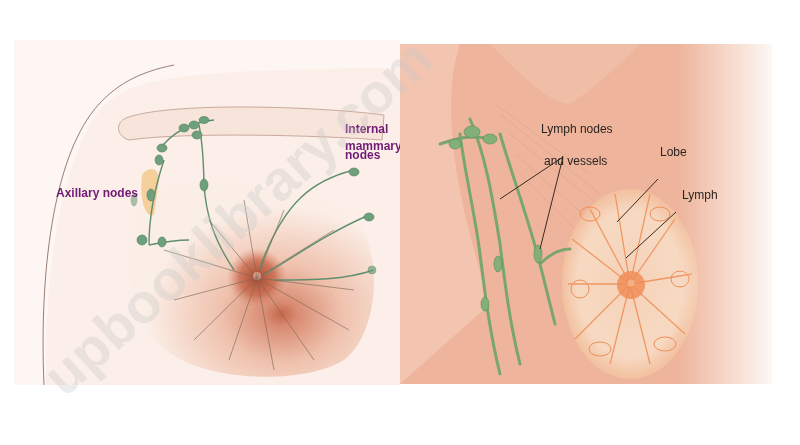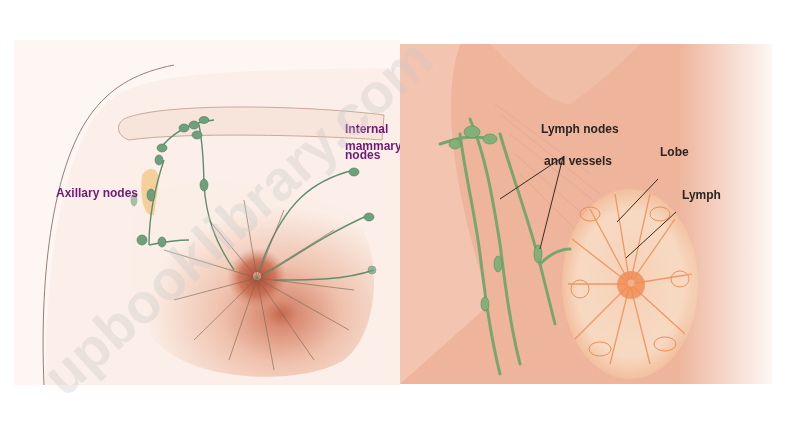--- a/index.html
+++ b/index.html
@@ -1,21 +1,21 @@
 <!DOCTYPE html>
 <html><head>
 <meta charset="utf-8">
 <style>
   html,body{margin:0;padding:0;background:#ffffff;}
   body{width:800px;height:445px;position:relative;overflow:hidden;font-family:"Liberation Sans",sans-serif;}
   .panel{position:absolute;overflow:hidden;}
   #left-panel{left:14px;top:40px;width:386px;height:345px;background:#fdf8f5;}
   #right-panel{left:400px;top:44px;width:372px;height:340px;background:linear-gradient(180deg,#eeb79f 0%,#f1c0aa 40%,#f3c6b1 100%);}
   svg{position:absolute;left:0;top:0;}
-  .label{position:absolute;color:#2b2420;font-size:12px;line-height:13px;white-space:nowrap;font-weight:bold;}
+  .label{position:absolute;color:#2b2420;font-size:12px;line-height:13px;white-space:nowrap;}
   .label.bold{font-weight:bold;color:#701a75;}
   .watermark{position:absolute;color:rgba(200,200,200,0.35);font-size:56px;font-weight:bold;white-space:nowrap;transform-origin:left top;pointer-events:none;}
 </style>
 </head>
 <body>
 
 <div class="panel" id="left-panel">
   <svg width="386" height="345" viewBox="0 0 386 345">
     <defs>
       <radialGradient id="lb" cx="62%" cy="68%" r="55%">

